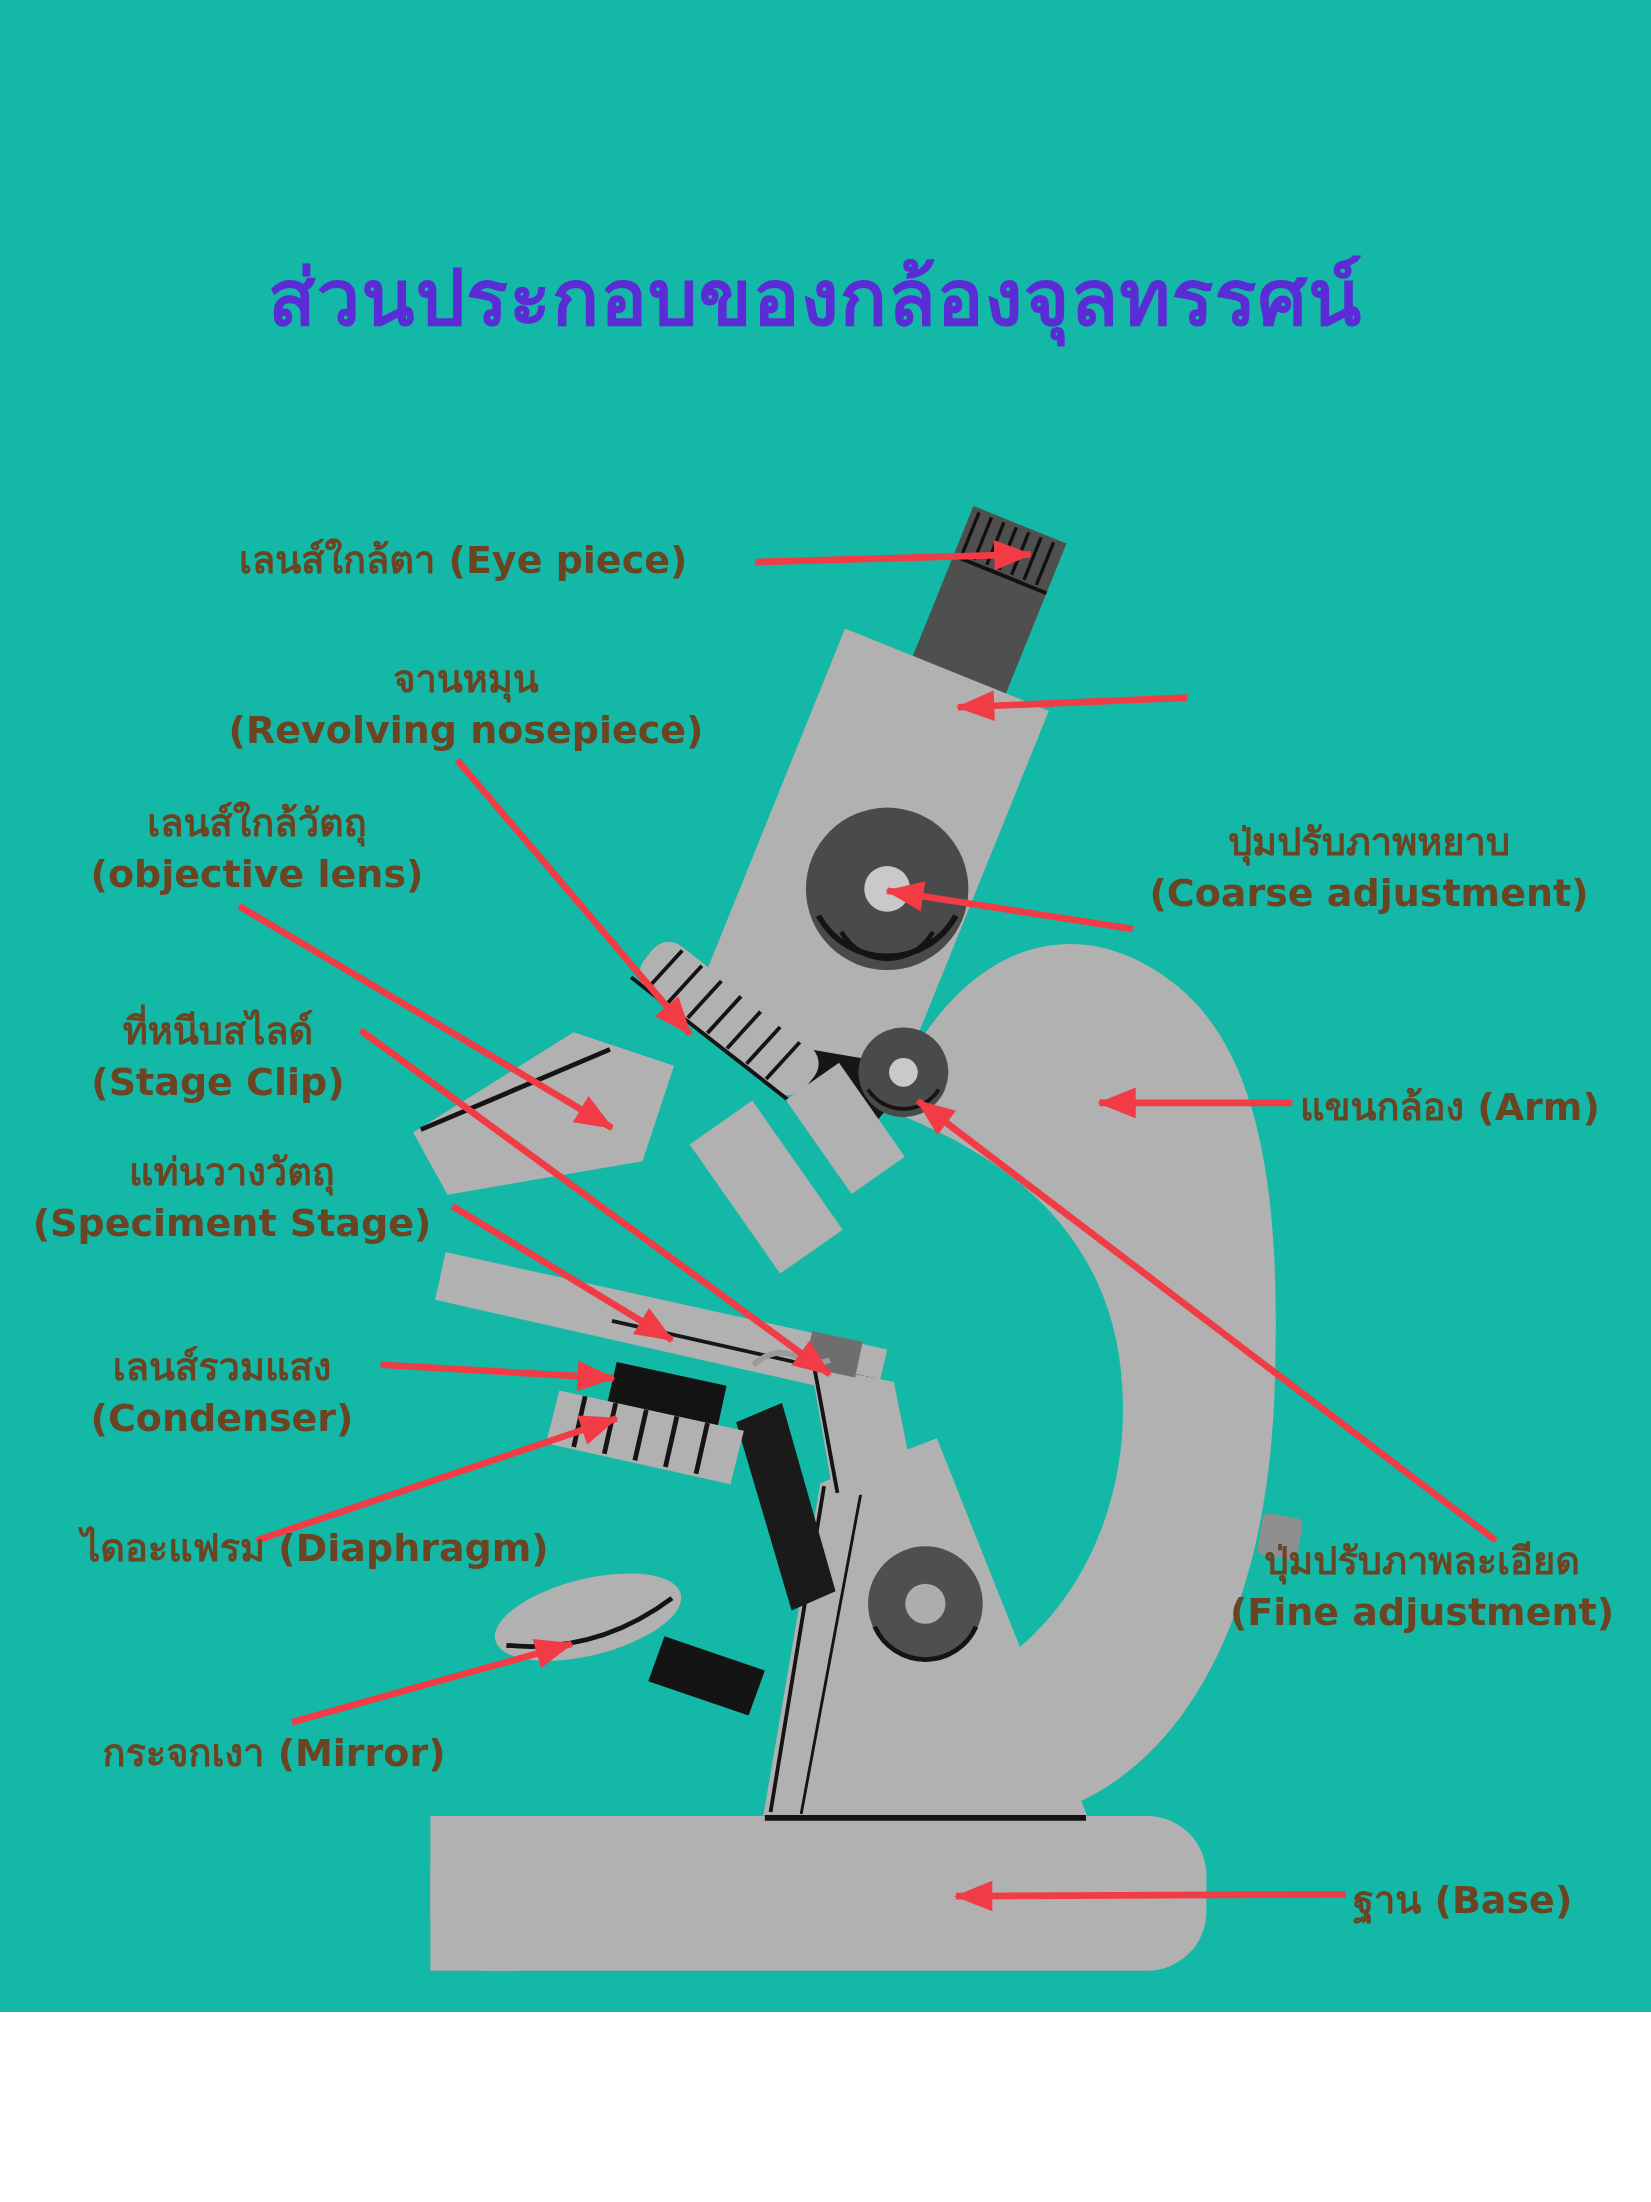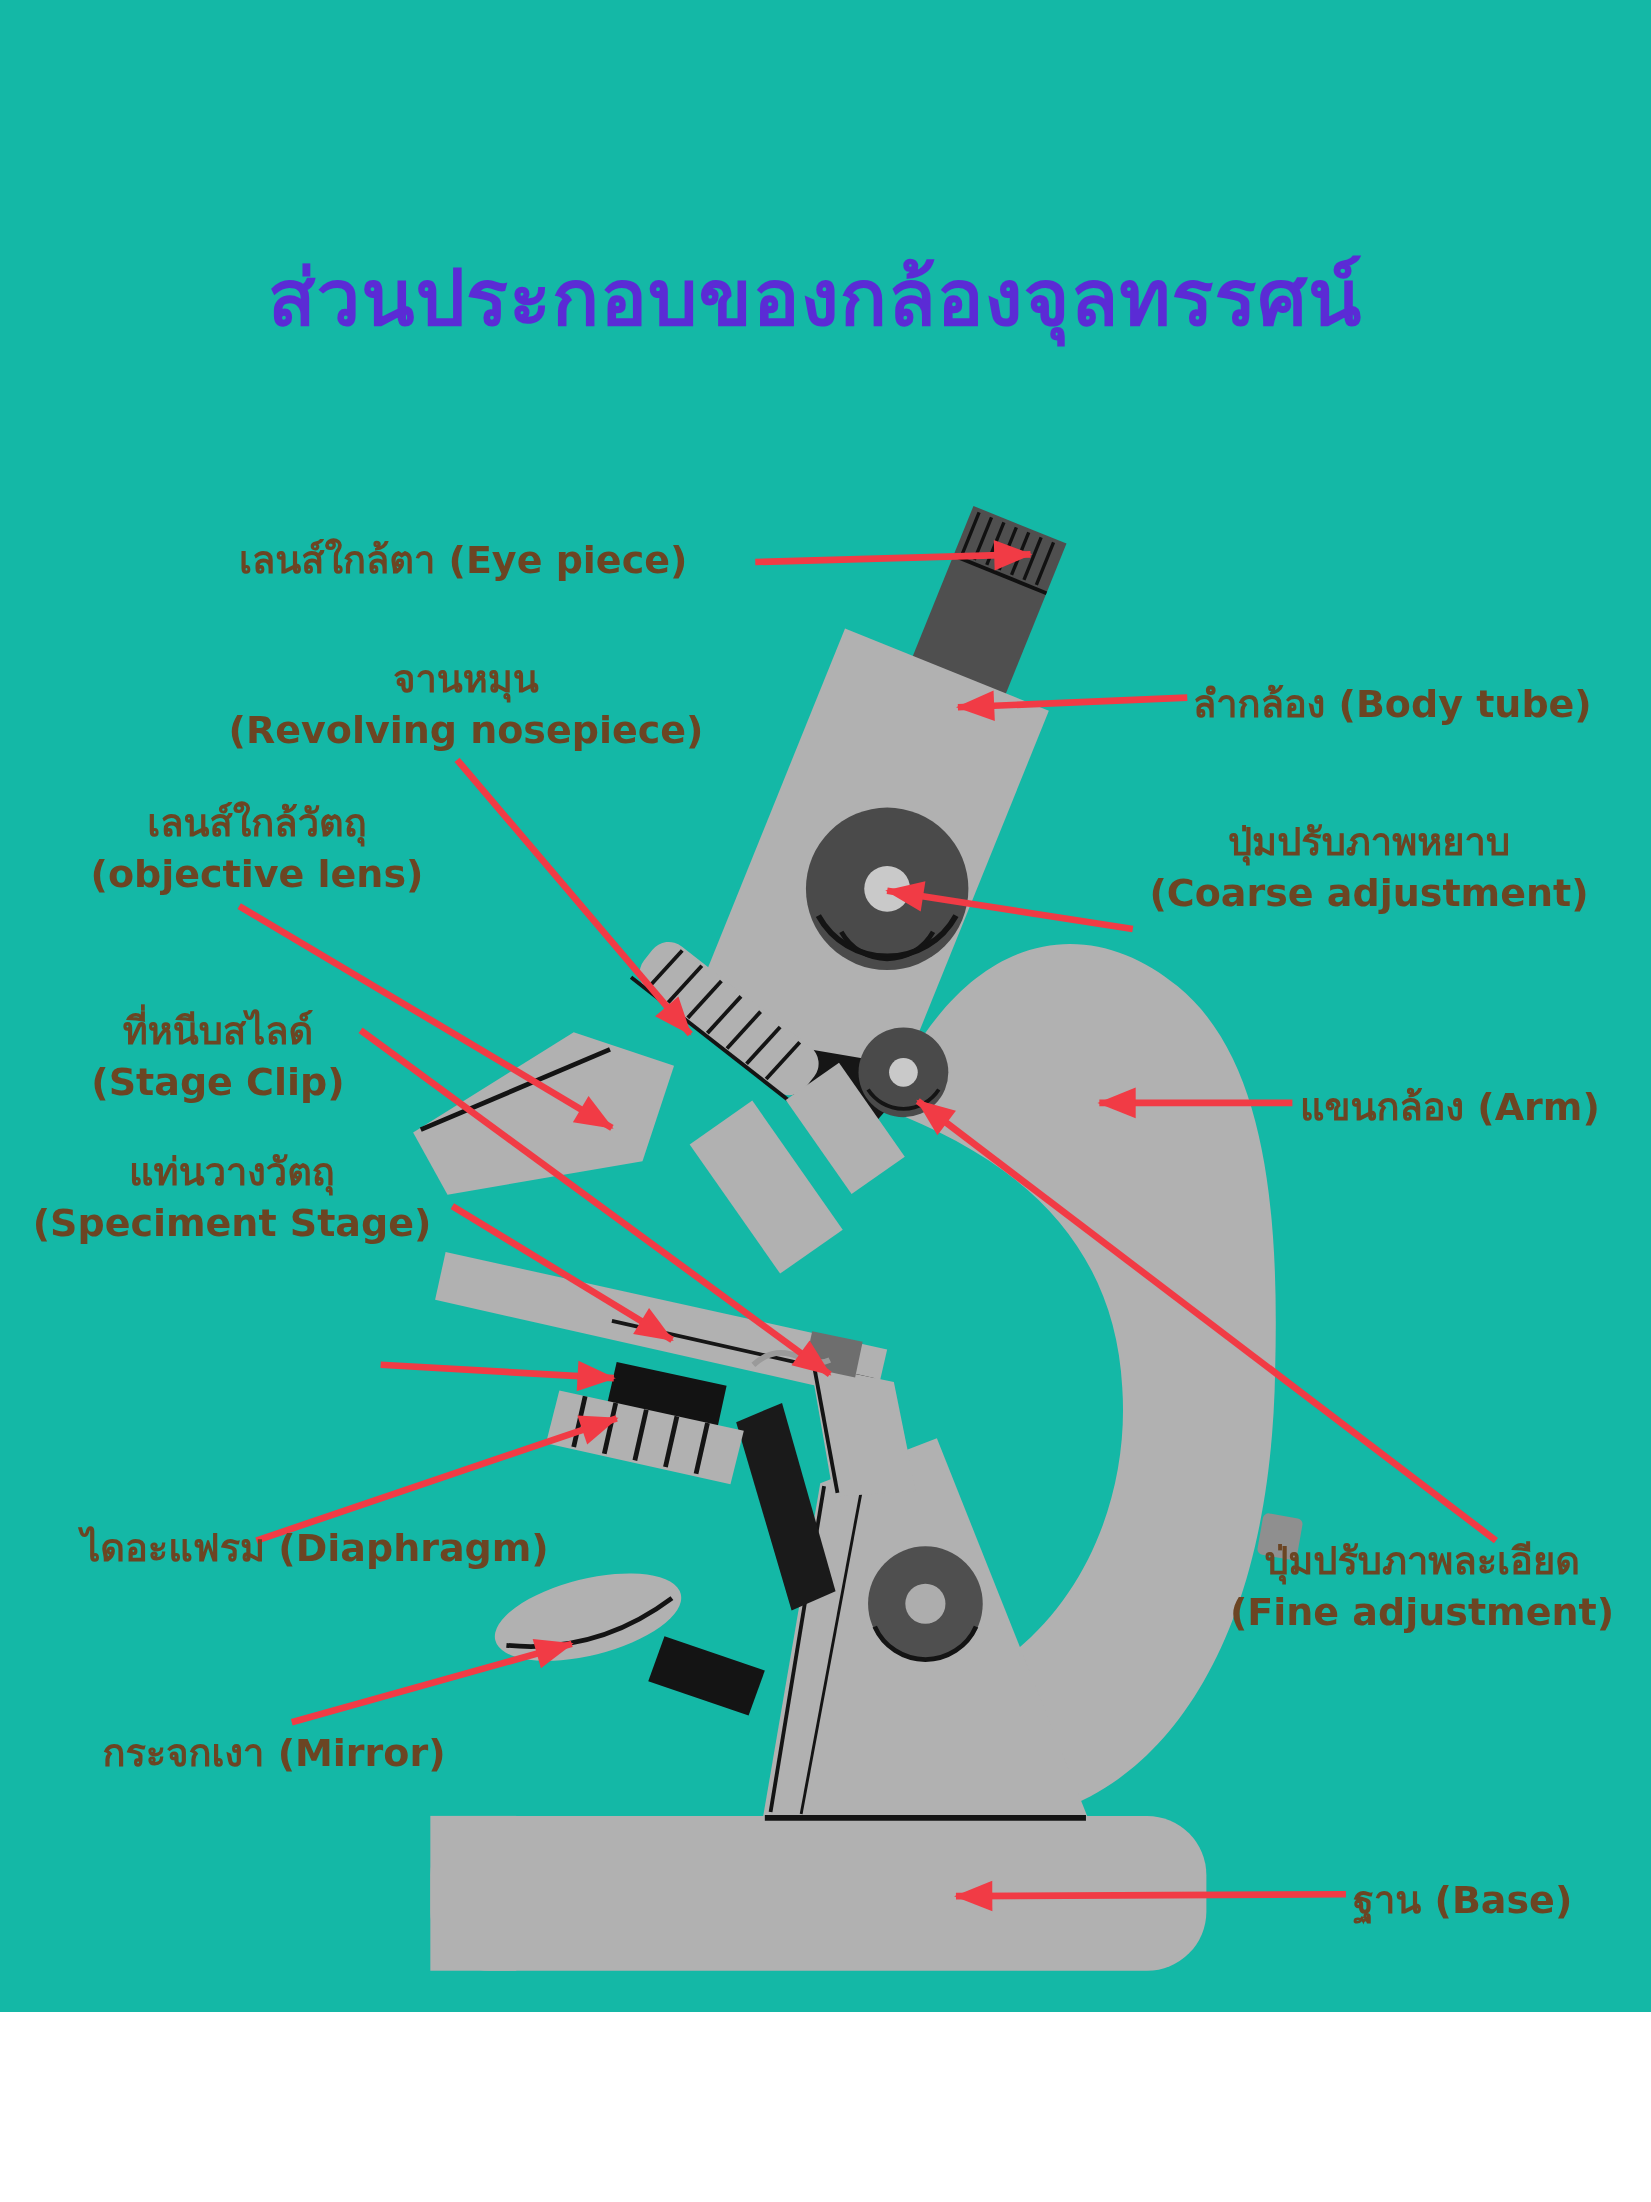--- a/index.html
+++ b/index.html
@@ -216,30 +216,30 @@
     <span>(objective lens)</span>
   </div>
   <div class="label centerx" id="lbl-stage-clip">
     <span>ที่หนีบสไลด์</span>
     <span>(Stage Clip)</span>
   </div>
   <div class="label centerx" id="lbl-stage">
     <span>แท่นวางวัตถุ</span>
     <span>(Speciment Stage)</span>
   </div>
+  <div class="label centerx" id="lbl-condenser">
+    <span>เลนส์รวมแสง</span>
+    <span>(Condenser)</span>
+  </div>
   <div class="label centerx" id="lbl-diaphragm">
     <span>ไดอะแฟรม (Diaphragm)</span>
 
   </div>
   <div class="label centerx" id="lbl-mirror">
     <span>กระจกเงา (Mirror)</span>
-
-  </div>
-  <div class="label" id="lbl-body-tube">
-    <span>ลำกล้อง (Body tube)</span>
 
   </div>
   <div class="label centerx" id="lbl-coarse">
     <span>ปุ่มปรับภาพหยาบ</span>
     <span>(Coarse adjustment)</span>
   </div>
   <div class="label" id="lbl-arm">
     <span>แขนกล้อง (Arm)</span>
 
   </div>

